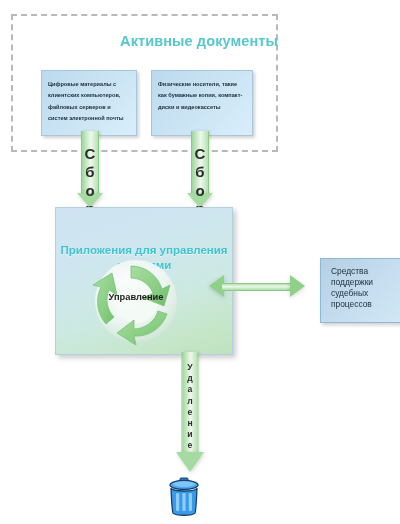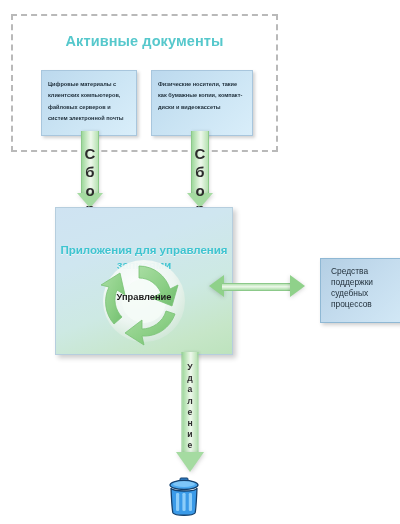--- a/index.html
+++ b/index.html
@@ -16,21 +16,21 @@
   .dashed-zone{
     position:absolute;
     left:11px;top:14px;width:267px;height:138px;
     border:2px dashed #b9b9b9;
     box-sizing:border-box;
   }
 
   .zone-title{
     position:absolute;
     left:11px;top:33px;width:267px;
-    text-align:center;
+    text-align:right;
     font-size:14.5px;
     font-weight:bold;
     color:#56c8cc;
     letter-spacing:.1px;
   }
 
   
   .note{
     position:absolute;
     box-sizing:border-box;
@@ -98,21 +98,21 @@
   }
   .panel-title{
     position:absolute;left:0;top:8px;width:100%;
     text-align:center;
     font-size:11.5px;font-weight:bold;color:#3fc4d0;
     line-height:1.30;
     text-shadow:0 1px 0 rgba(255,255,255,.6);
     margin-top:27px;
   }
   .cycle{
-    position:absolute;left:28px;top:44px;width:120px;height:98px;
+    position:absolute;left:20px;top:44px;width:120px;height:98px;
   }
   .cycle svg{display:block;width:120px;height:98px;}
   .cycle-label{
     position:absolute;left:0;top:40px;width:120px;
     text-align:center;font-size:9.3px;color:#1d1d1d;font-weight:bold;
   }
 
   
   .h-arrow{position:absolute;left:209px;top:275px;width:96px;height:22px;}
   .h-arrow .h-shaft{

